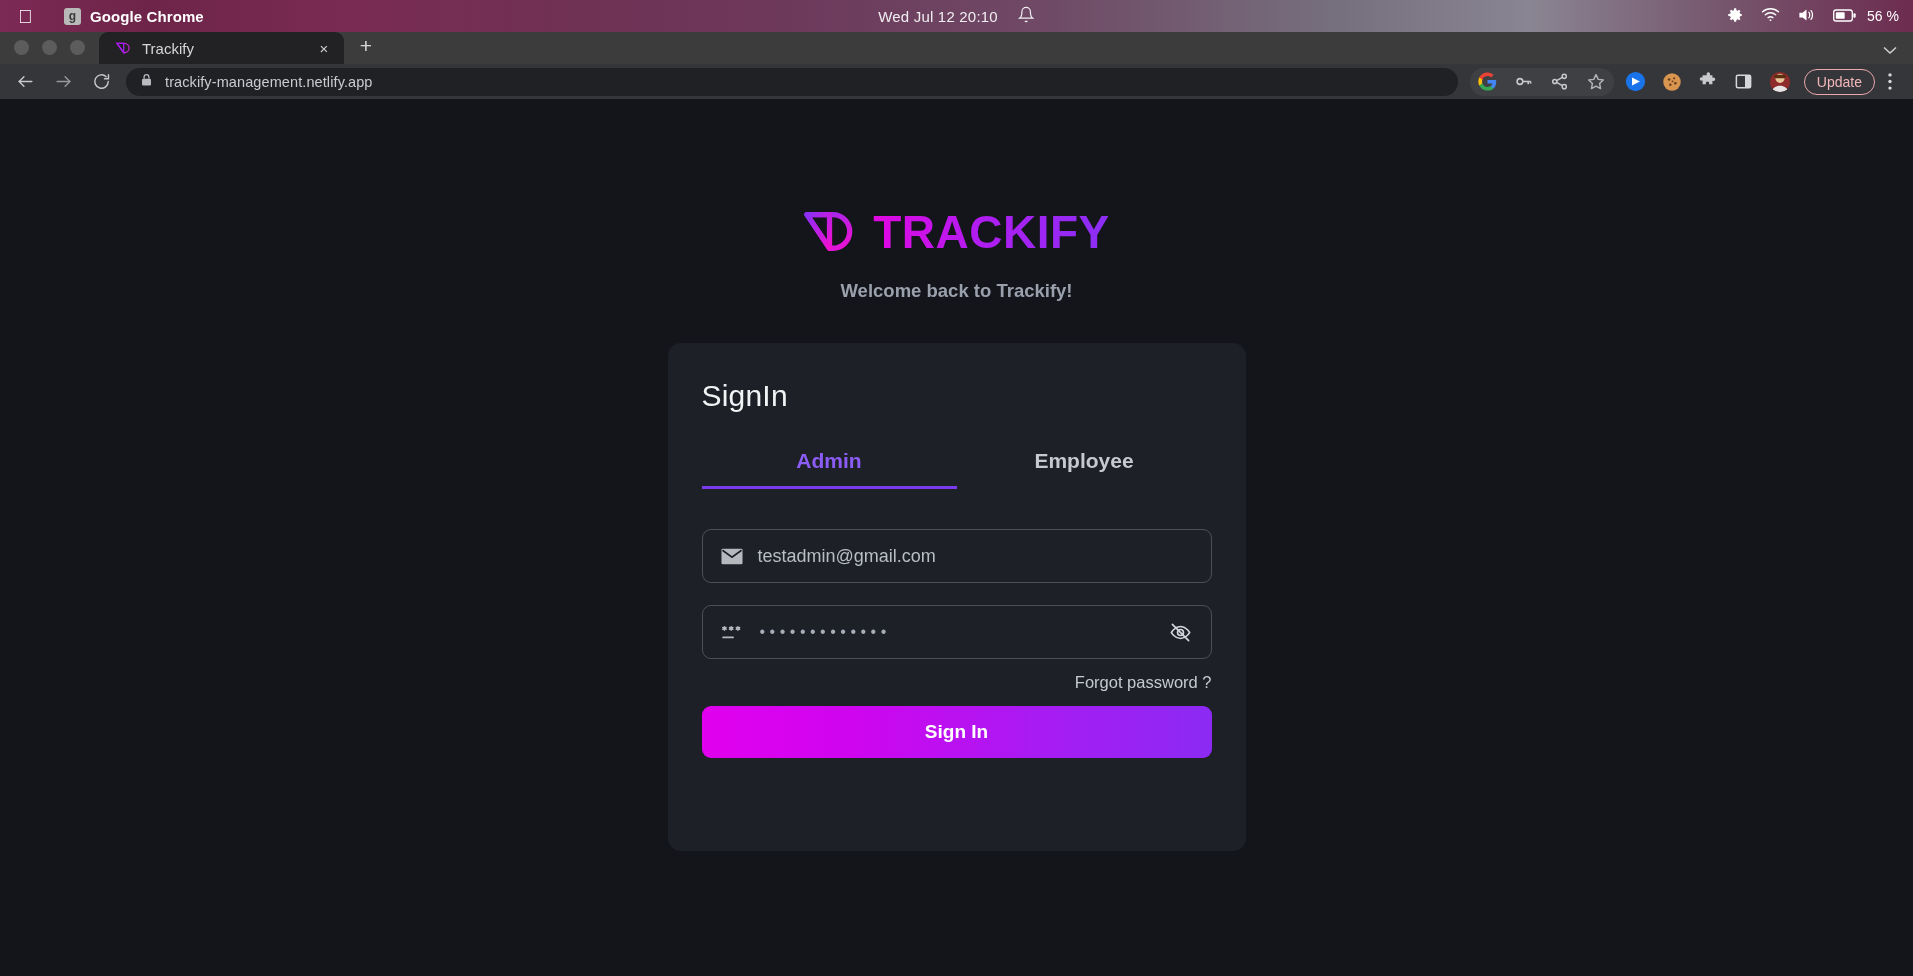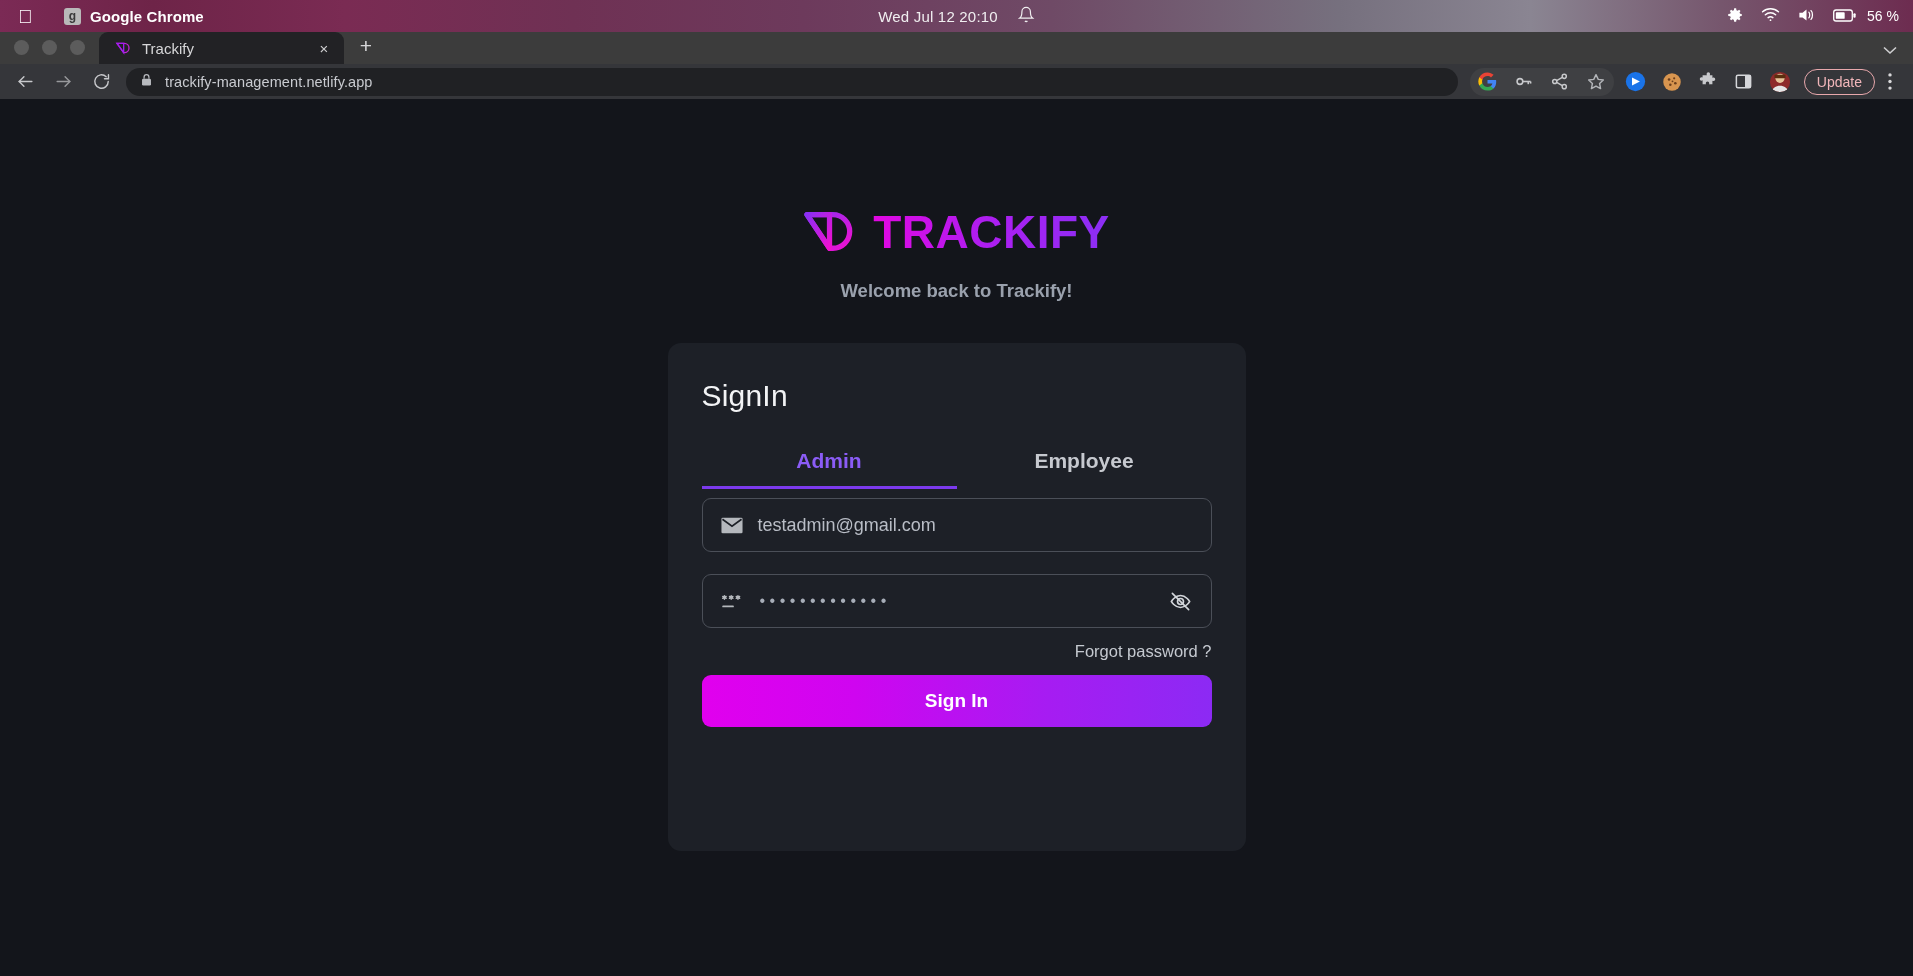--- a/index.html
+++ b/index.html
@@ -153,21 +153,21 @@
   }
   .tab-item {
     flex: 1; text-align: center;
     padding: 11px 0 13px 0;
     font-size: 21px; font-weight: bold;
     color: #c6c9cf;
     border-bottom: 3px solid transparent;
   }
   .tab-item.active { color: #8b5cf6; border-bottom-color: #7c3aed; }
   .field {
-    margin-top: 9px;
+    margin-top: 40px;
     height: 54px;
     border: 1px solid #4b4f58; border-radius: 9px;
     display: flex; align-items: center; gap: 15px;
     padding: 0 18px;
     background: transparent;
   }
   .field + .field { margin-top: 22px; }
   .field-ico { flex: 0 0 22px; display: flex; align-items: center; }
   .field-val { flex: 1; color: #b9bdc6; font-size: 18px; }
   .dots { letter-spacing: 4.5px; color: #a7adb8; font-size: 16px; }

